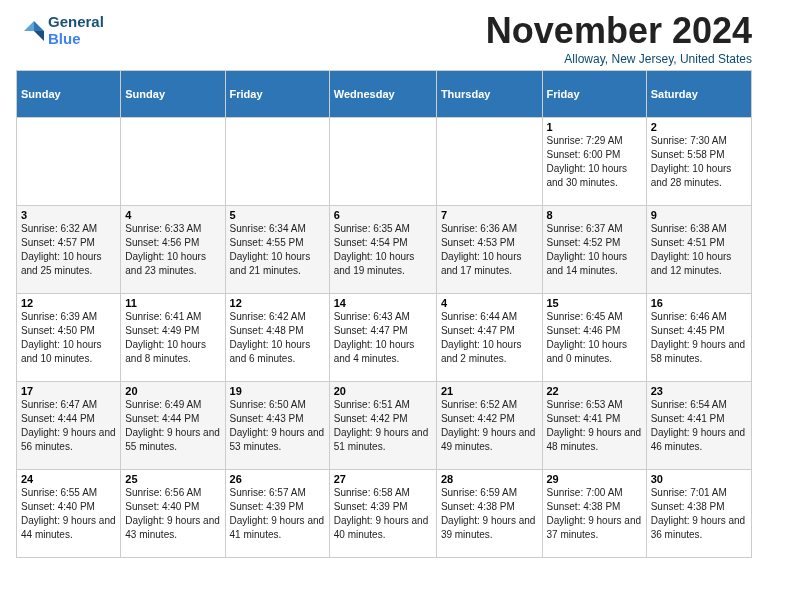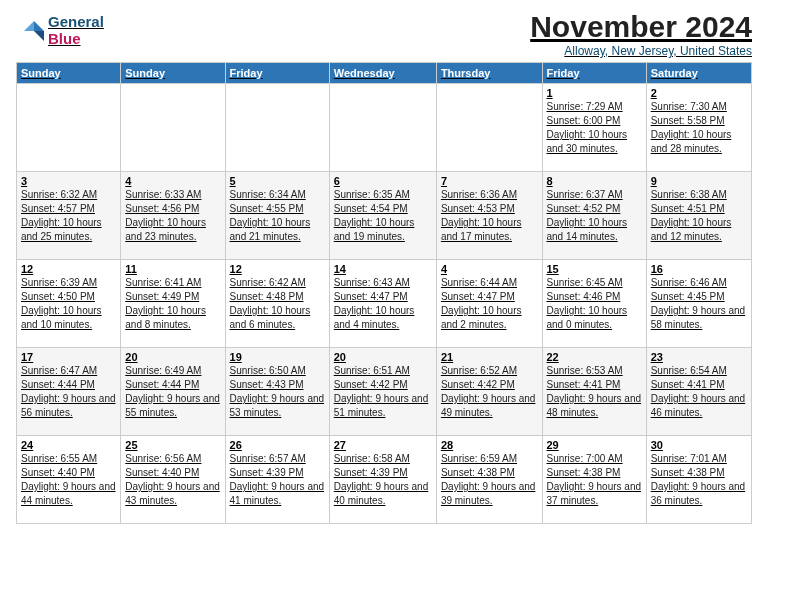--- a/index.html
+++ b/index.html
@@ -6,21 +6,20 @@
     body {
       font-family: Arial, sans-serif;
       background: #fff;
       width: 792px;
       height: 612px;
       overflow: hidden;
     }
     .page {
       width: 768px;
       padding: 10px 16px;
-      text-decoration: underline;
     }
     .header-row {
       display: flex;
       align-items: flex-start;
       justify-content: space-between;
       margin-bottom: 4px;
     }
     .logo {
       display: flex;
       align-items: center;
@@ -29,38 +28,38 @@
     .logo-icon {
       width: 28px;
       height: 28px;
       margin-right: 4px;
       position: relative;
     }
     .title-block {
       text-align: right;
     }
     .month-title {
-      font-size: 30px;
+      font-size: 36px;
       font-weight: bold;
       color: #222;
       margin-left: 48px;
     }
     .location-title {
       font-size: 12px;
       color: #0c4a6e;
     }
     table {
       width: 100%;
       border-collapse: collapse;
       font-size: 10.5px;
     }
     thead tr th {
       background-color: #2e75b6;
       color: #fff;
-      padding: 4px 4px;
+      padding: 17px 4px;
       text-align: left;
       font-size: 11px;
       font-weight: bold;
       border: 1px solid #ccc;
     }
     tbody tr td {
       border: 1px solid #ccc;
       vertical-align: top;
       padding: 3px 4px;
       width: 113px;
@@ -92,21 +91,21 @@
   <div class="header-row">
     <div class="logo">
       <svg class="logo-icon" viewBox="0 0 28 28" width="36" height="36">
         <rect x="0" y="0" width="36" height="36" fill="none"></rect>
         <polygon points="18,4 28,14 18,14" fill="#2e75b6"></polygon>
         <polygon points="18,14 28,14 28,24" fill="#1a4f80"></polygon>
         <polygon points="8,14 18,4 18,14" fill="#5ba3d9"></polygon>
       </svg>
       <div>
         <div style="font-size:15px;font-weight:bold;color:#1a5276;line-height:1.1;">General</div>
-        <div style="font-size:15px;font-weight:bold;color:#be185d;line-height:1.1;">Blue</div>
+        <div style="font-size:15px;font-weight:bold;color:#3b82f6;line-height:1.1;">Blue</div>
       </div>
     </div>
     <div class="title-block">
       <div class="month-title">November 2024</div>
       <div class="location-title">Alloway, New Jersey, United States</div>
     </div>
   </div>
 
   <table>
     <thead>

